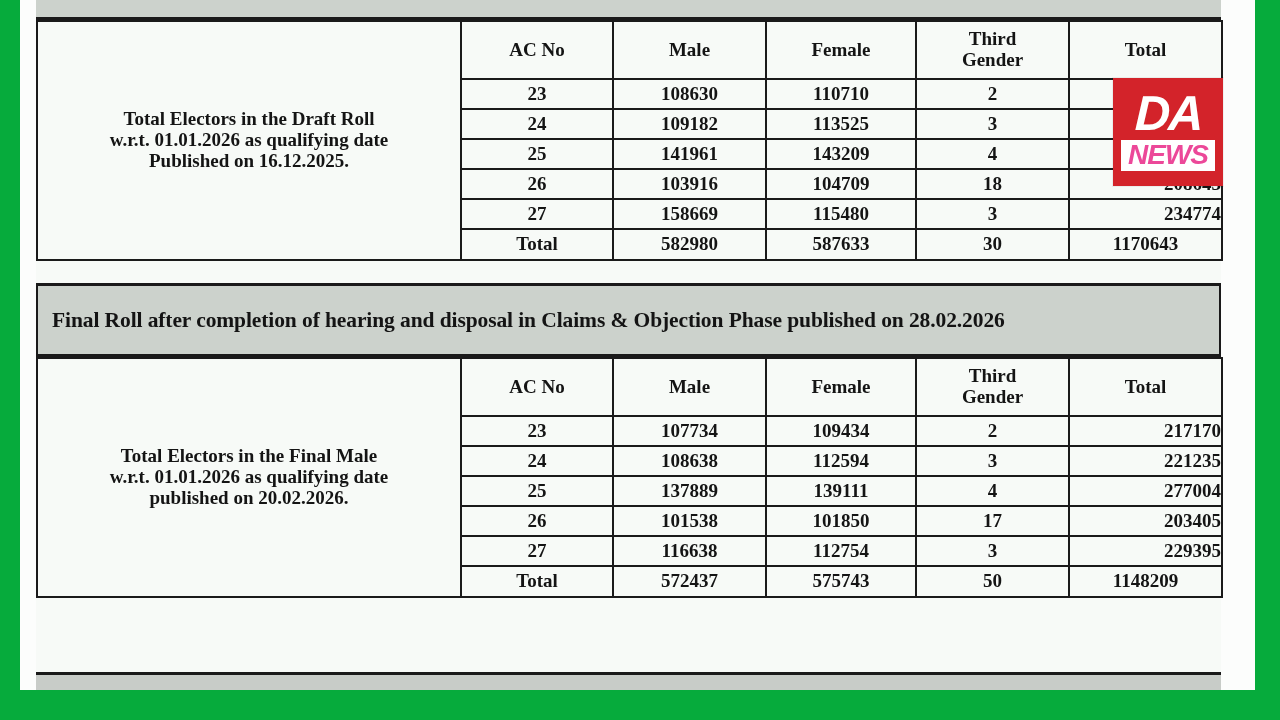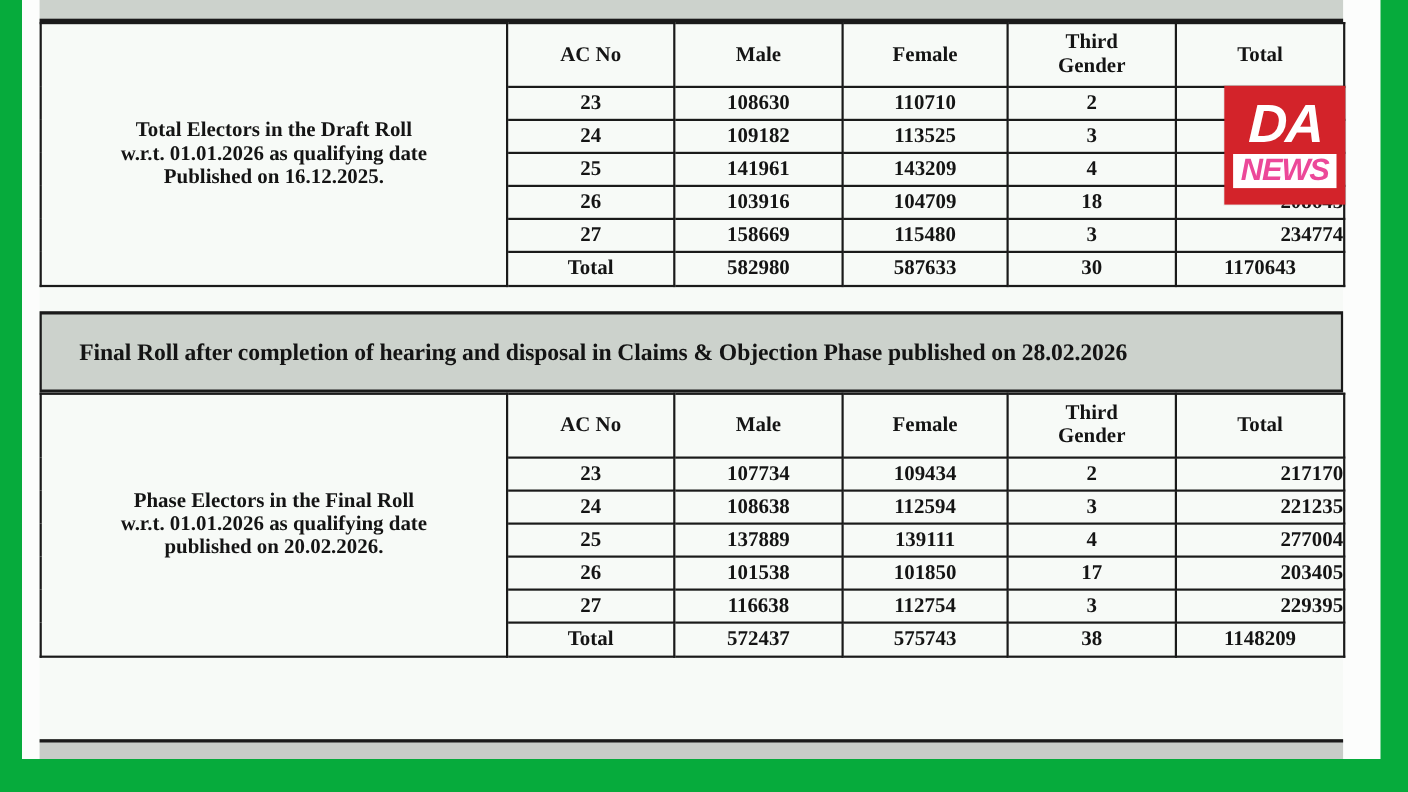--- a/index.html
+++ b/index.html
@@ -123,21 +123,21 @@
 
   
   .banner {
     background: #ccd2cc;
     border: 3px solid #1a1a1a;
     border-left-width: 2px;
     border-right-width: 2px;
     height: 74px;
     display: flex;
     align-items: center;
-    padding-left: 34px;
+    padding-left: 14px;
     font-size: 21.5px;
     font-weight: bold;
     color: #141414;
     letter-spacing: -0.1px;
   }
 
   
   td.polling-label {
     text-align: left;
     padding-left: 13px;
@@ -283,21 +283,21 @@
             <col class="c-label">
               <col class="c-ac">
               <col class="c-male">
             <col class="c-female">
               <col class="c-third">
               <col class="c-total">
           </colgroup>
           <tbody>
             <tr>
               <td class="label-cell" rowspan="7">
-                <div>Phase Electors in the Final Roll</div>
+                <div>Total Electors in the Final Male</div>
                 <div>w.r.t. 01.01.2026 as qualifying date</div>
                 <div>published on 20.02.2026.</div>
               </td>
               <th class="col-head">AC No</th>
               <th class="col-head">Male</th>
               <th class="col-head">Female</th>
               <th class="col-head">
                 <div>Third</div>
                 <div>Gender</div>
               </th>
@@ -337,21 +337,21 @@
               <td class="data">116638</td>
               <td class="data">112754</td>
               <td class="data">3</td>
               <td class="data bold">229395</td>
             </tr>
 
             <tr>
               <td class="total-row">Total</td>
               <td class="total-row">572437</td>
               <td class="total-row">575743</td>
-              <td class="total-row">38</td>
+              <td class="total-row">50</td>
               <td class="total-row">1148209</td>
             </tr>
           </tbody>
         </table>
       </div>
 
 
       <div class="bottom-strip"></div>
 
       <div class="watermark">

